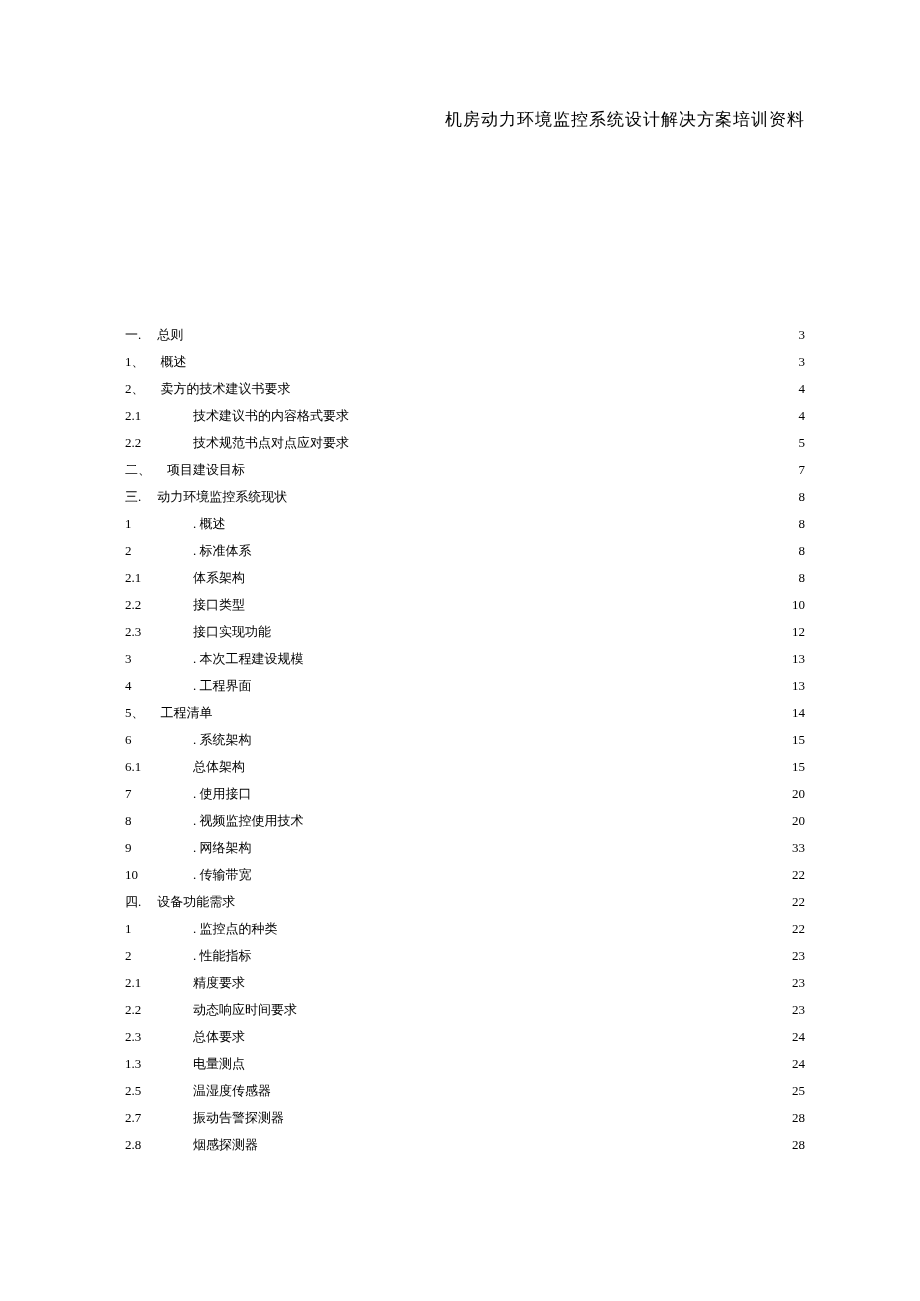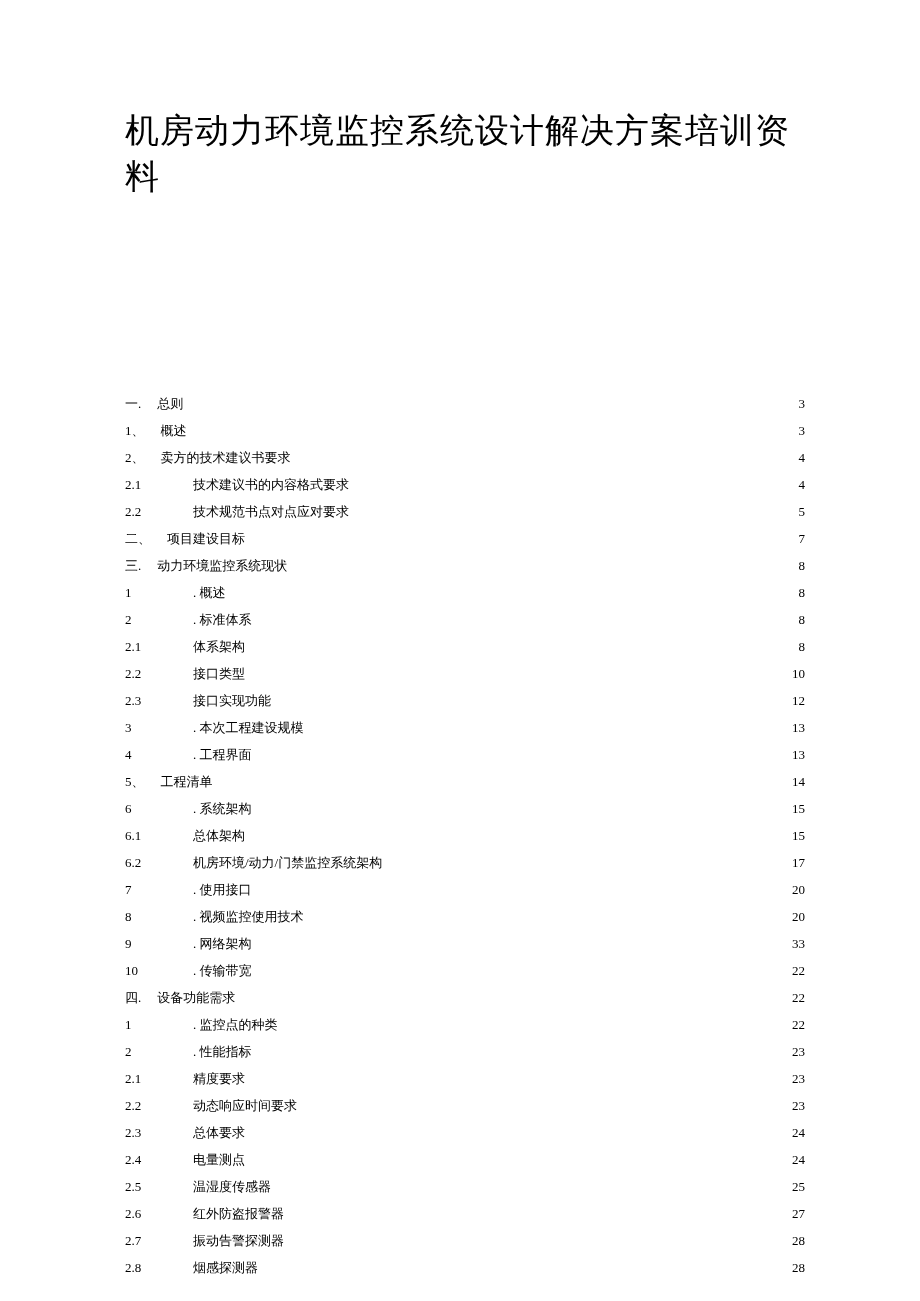--- a/index.html
+++ b/index.html
@@ -10,22 +10,22 @@
     width: 920px;
   }
   .page {
     width: 920px;
     min-height: 1301px;
     padding: 108px 115px 60px 125px;
     box-sizing: border-box;
     position: relative;
   }
   .title {
-    font-size: 34px;
-    text-align: left;
+    font-size: 17px;
+    text-align: right;
     margin-bottom: 190px;
     letter-spacing: 1px;
     font-family: "SimSun", "宋体", serif;
   }
   .toc {
     font-size: 13px;
     line-height: 27px;
   }
   .toc-row {
     display: flex;
@@ -194,28 +194,20 @@
       </div>
       <div class="toc-row">
         <span class="num sub">6.1</span>
         <span class="gap-med"></span>
         <span class="label">总体架构</span>
         <span class="gap-small"></span>
         <span class="dots"></span>
         <span class="pg">15</span>
       </div>
       <div class="toc-row">
-        <span class="num sub">6.2</span>
-        <span class="gap-med"></span>
-        <span class="label">机房环境/动力/门禁监控系统架构</span>
-        <span class="gap-small"></span>
-        <span class="dots"></span>
-        <span class="pg">17</span>
-      </div>
-      <div class="toc-row">
         <span class="num sub">7</span>
         <span class="gap-med"></span>
         <span class="label">. 使用接口</span>
         <span class="gap-small"></span>
         <span class="dots"></span>
         <span class="pg">20</span>
       </div>
       <div class="toc-row">
         <span class="num sub">8</span>
         <span class="gap-med"></span>
@@ -281,42 +273,34 @@
       </div>
       <div class="toc-row">
         <span class="num sub">2.3</span>
         <span class="gap-med"></span>
         <span class="label">总体要求</span>
         <span class="gap-small"></span>
         <span class="dots"></span>
         <span class="pg">24</span>
       </div>
       <div class="toc-row">
-        <span class="num sub">2.4</span>
+        <span class="num sub">1.3</span>
         <span class="gap-med"></span>
         <span class="label">电量测点</span>
         <span class="gap-small"></span>
         <span class="dots"></span>
         <span class="pg">24</span>
       </div>
       <div class="toc-row">
         <span class="num sub">2.5</span>
         <span class="gap-med"></span>
         <span class="label">温湿度传感器</span>
         <span class="gap-small"></span>
         <span class="dots"></span>
         <span class="pg">25</span>
-      </div>
-      <div class="toc-row">
-        <span class="num sub">2.6</span>
-        <span class="gap-med"></span>
-        <span class="label">红外防盗报警器</span>
-        <span class="gap-small"></span>
-        <span class="dots"></span>
-        <span class="pg">27</span>
       </div>
       <div class="toc-row">
         <span class="num sub">2.7</span>
         <span class="gap-med"></span>
         <span class="label">振动告警探测器</span>
         <span class="gap-small"></span>
         <span class="dots"></span>
         <span class="pg">28</span>
       </div>
       <div class="toc-row">

